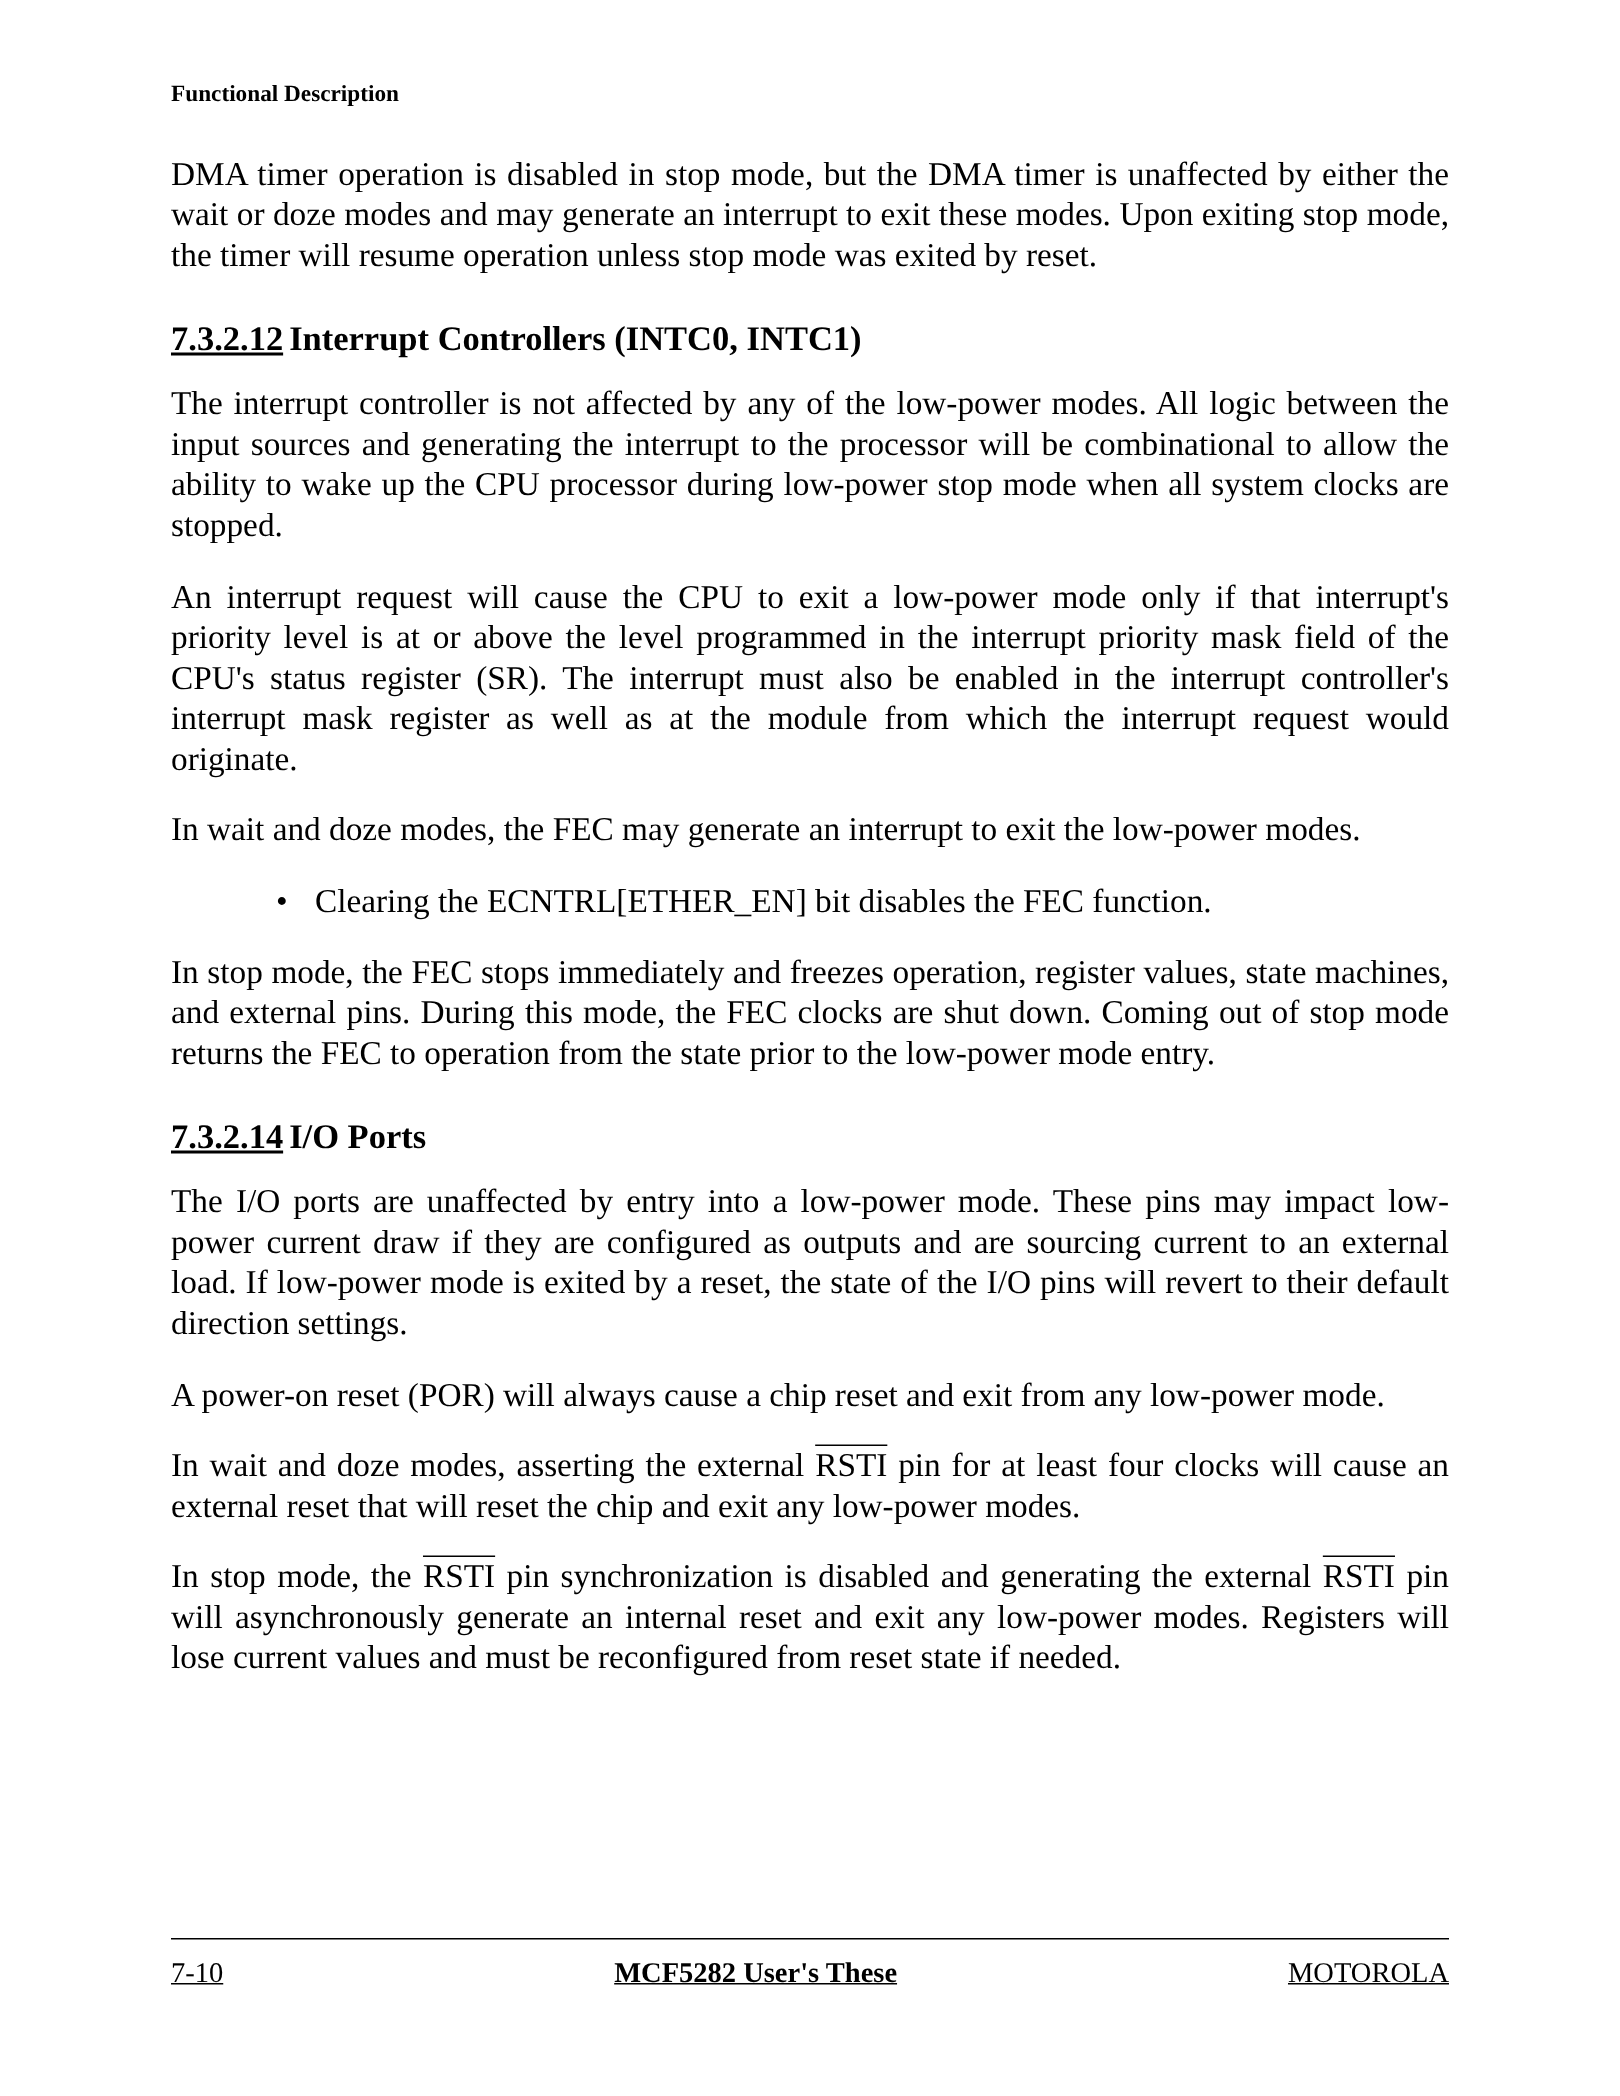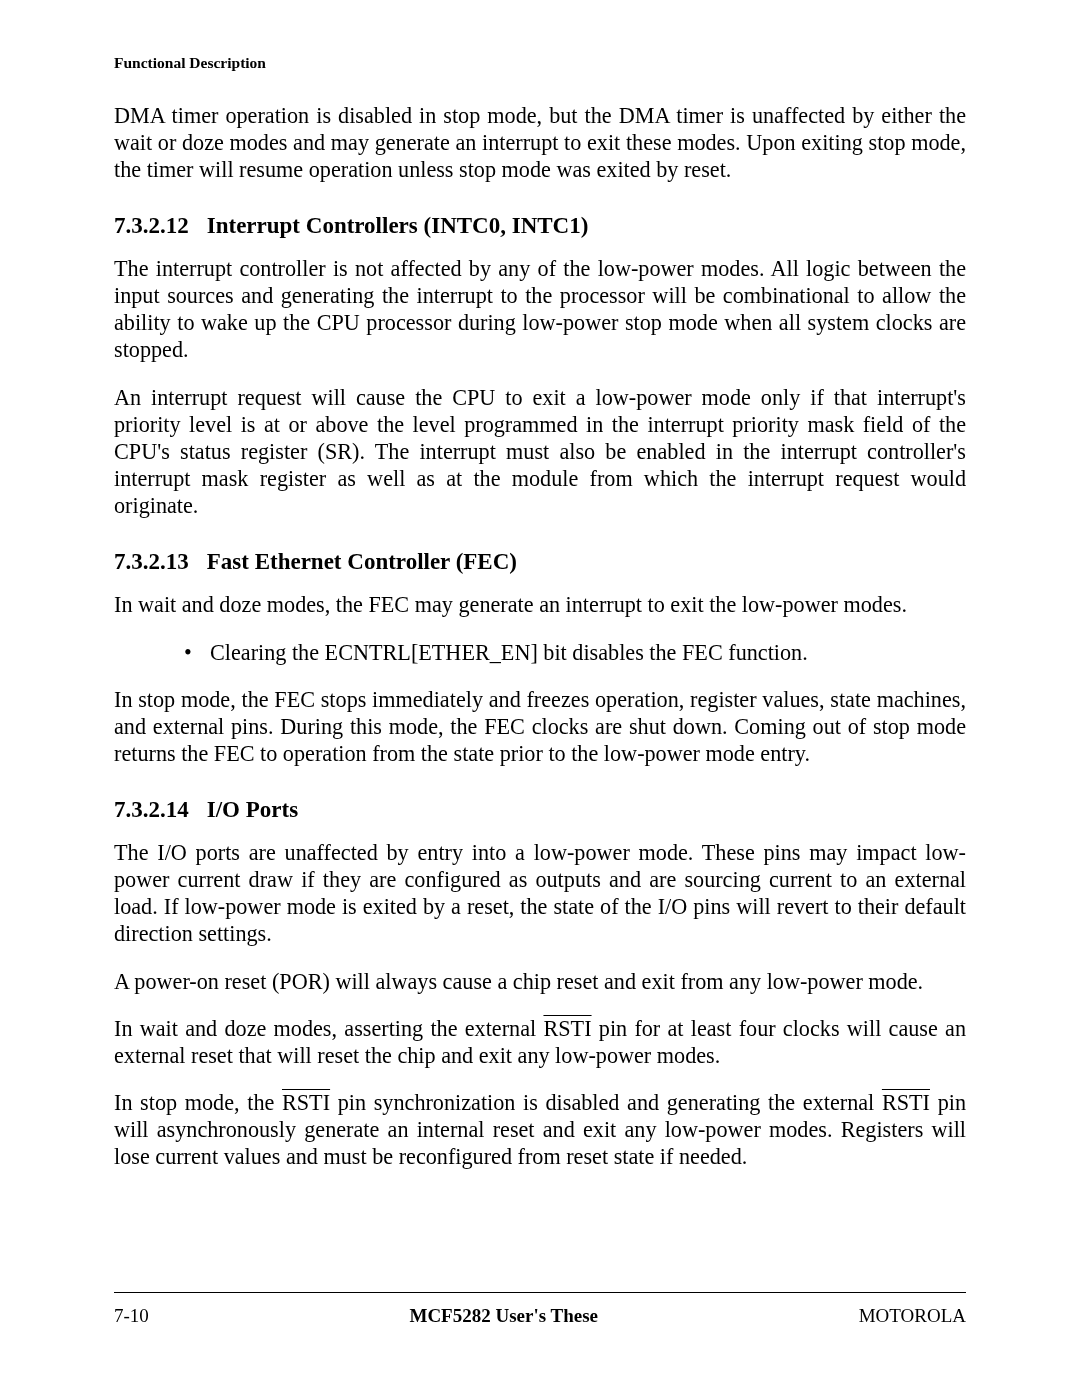--- a/index.html
+++ b/index.html
@@ -26,21 +26,21 @@
     font-size: 22.2px;
     line-height: 1.22;
     margin: 0 0 20px 0;
   }
   .justify { text-align: justify; }
   .h3 {
     font-weight: bold;
     font-size: 23px;
     margin: 30px 0 16px 0;
   }
-  .h3 .num { display: inline-block; margin-right: 18px; }
+  .h3 .num { display: inline-block; margin-right: 4px; text-decoration: underline; }
   ul.bullets {
     margin: 4px 0 18px 0;
     padding: 0 0 0 70px;
     list-style: none;
   }
   ul.bullets li {
     font-size: 22.2px;
     line-height: 1.35;
     position: relative;
     padding-left: 26px;
@@ -60,41 +60,39 @@
     position: absolute;
     left: 114px;
     right: 114px;
     bottom: 70px;
     border-top: 1.5px solid #000;
     padding-top: 12px;
     font-size: 19px;
     display: flex;
     justify-content: space-between;
     align-items: baseline;
+    text-decoration: underline;
   }
   .footer .center { font-weight: bold; }
 </style>
 </head>
 <body>
 
 <div class="page">
 
   <div class="running-head">Functional Description</div>
 
   <p class="body-text justify">DMA timer operation is disabled in stop mode, but the DMA timer is unaffected by either the wait or doze modes and may generate an interrupt to exit these modes. Upon exiting stop mode, the timer will resume operation unless stop mode was exited by reset.</p>
 
   <h3 class="h3">
     <span class="num">7.3.2.12</span><span>Interrupt Controllers (INTC0, INTC1)</span>
   </h3>
   <p class="body-text justify">The interrupt controller is not affected by any of the low-power modes. All logic between the input sources and generating the interrupt to the processor will be combinational to allow the ability to wake up the CPU processor during low-power stop mode when all system clocks are stopped.</p>
   <p class="body-text justify">An interrupt request will cause the CPU to exit a low-power mode only if that interrupt's priority level is at or above the level programmed in the interrupt priority mask field of the CPU's status register (SR). The interrupt must also be enabled in the interrupt controller's interrupt mask register as well as at the module from which the interrupt request would originate.</p>
 
-  <h3 class="h3">
-    <span class="num">7.3.2.13</span><span>Fast Ethernet Controller (FEC)</span>
-  </h3>
   <p class="body-text justify">In wait and doze modes, the FEC may generate an interrupt to exit the low-power modes.</p>
   <ul class="bullets">
     <li>Clearing the ECNTRL[ETHER_EN] bit disables the FEC function.</li>
   </ul>
   <p class="body-text justify">In stop mode, the FEC stops immediately and freezes operation, register values, state machines, and external pins. During this mode, the FEC clocks are shut down. Coming out of stop mode returns the FEC to operation from the state prior to the low-power mode entry.</p>
 
   <h3 class="h3">
     <span class="num">7.3.2.14</span><span>I/O Ports</span>
   </h3>
   <p class="body-text justify">The I/O ports are unaffected by entry into a low-power mode. These pins may impact low-power current draw if they are configured as outputs and are sourcing current to an external load. If low-power mode is exited by a reset, the state of the I/O pins will revert to their default direction settings.</p>

